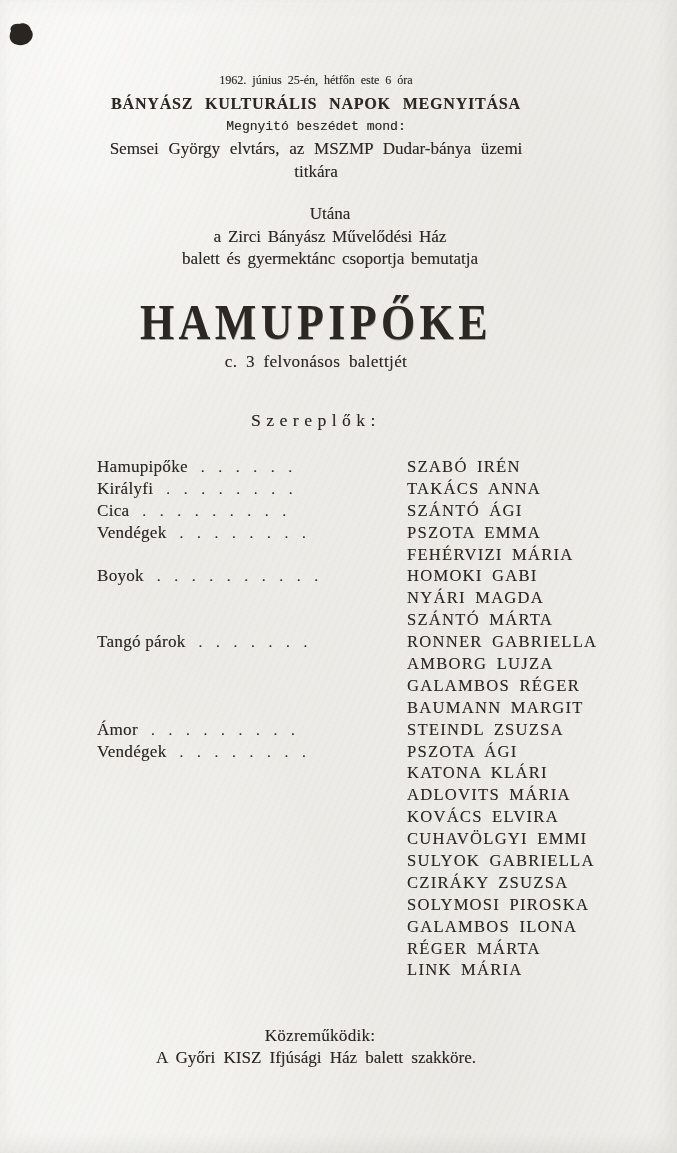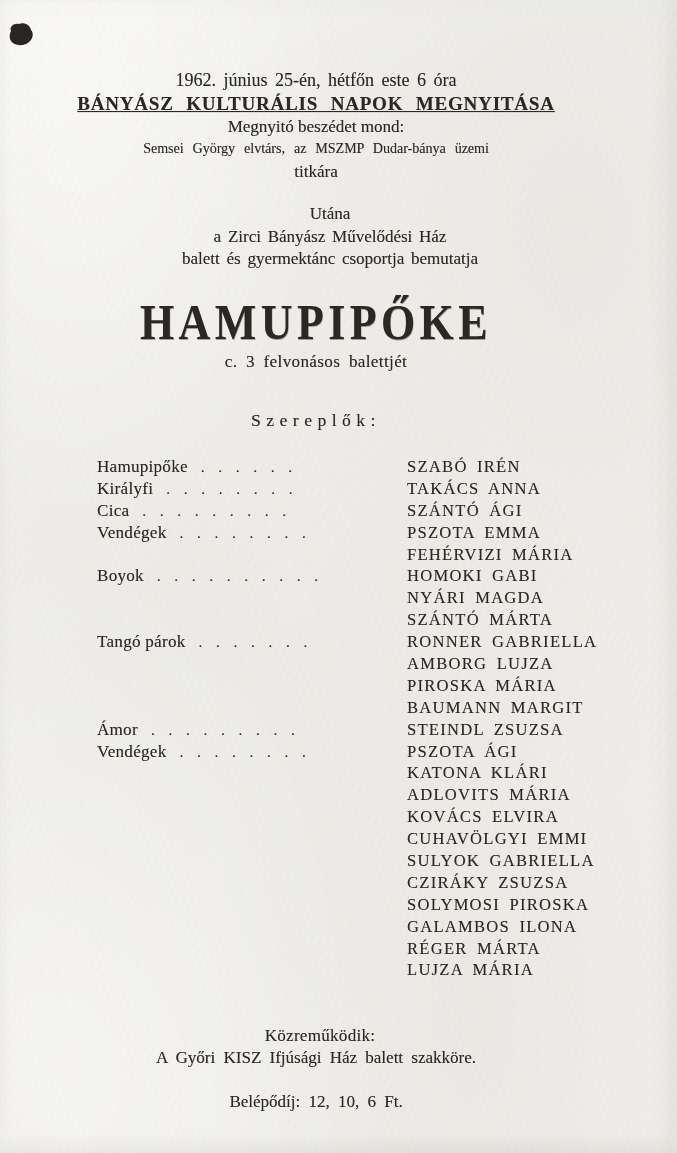--- a/index.html
+++ b/index.html
@@ -26,24 +26,24 @@
   .page::after{
     content:"";position:absolute;inset:0;pointer-events:none;opacity:.5;
     background-image:
       repeating-linear-gradient(115deg, rgba(90,85,75,0.022) 0 2px, transparent 2px 7px),
       repeating-linear-gradient(23deg, rgba(90,85,75,0.018) 0 1px, transparent 1px 5px);
   }
   .content{position:absolute;left:0;right:45px;top:0;bottom:0;}
   .center{text-align:center;white-space:nowrap;}
   .txt{color:var(--ink);text-shadow:0.3px 0.3px 0 rgba(43,39,34,0.35);}
   .header{position:absolute;top:69px;left:0;right:0;}
-  .hl1{font-size:18px;line-height:23px;word-spacing:3px;}
-  .hl2{font-size:19px;line-height:23px;font-weight:bold;letter-spacing:0.8px;word-spacing:7px;text-decoration:underline;}
-  .hl3{font-size:17px;line-height:23px;}
-  .hl4{font-size:14px;line-height:22px;word-spacing:5.5px;}
+  .hl1{font-size:12px;line-height:23px;word-spacing:3px;}
+  .hl2{font-size:16px;line-height:23px;font-weight:bold;letter-spacing:0.8px;word-spacing:7px;}
+  .hl3{font-size:13px;line-height:23px;font-family:Liberation Mono, monospace;}
+  .hl4{font-size:17px;line-height:22px;word-spacing:5.5px;}
   .hl5{font-size:17px;line-height:23px;}
   .intro{position:absolute;top:203px;left:0;right:0;}
   .il{font-size:17px;line-height:22.5px;word-spacing:2.5px;padding-left:28px;}
   .main-title{
     position:absolute;top:294px;left:0;right:0;
     font-size:50px;line-height:56px;font-weight:bold;
     letter-spacing:5px;transform:scaleX(0.88);transform-origin:50% 50%;
     text-shadow:0.5px 0.5px 0 rgba(43,39,34,0.4);
   }
   .subtitle{position:absolute;top:352px;left:0;right:0;font-size:17px;word-spacing:4px;letter-spacing:0.4px;}
@@ -137,21 +137,21 @@
     <span class="cast-name txt">RONNER GABRIELLA</span>
   </div>
 
   <div class="cast-row">
     <span class="cast-role txt"></span><span class="cast-dots txt"></span>
     <span class="cast-name txt">AMBORG LUJZA</span>
   </div>
 
   <div class="cast-row">
     <span class="cast-role txt"></span><span class="cast-dots txt"></span>
-    <span class="cast-name txt">PIROSKA MÁRIA</span>
+    <span class="cast-name txt">GALAMBOS RÉGER</span>
   </div>
 
   <div class="cast-row">
     <span class="cast-role txt"></span><span class="cast-dots txt"></span>
     <span class="cast-name txt">BAUMANN MARGIT</span>
   </div>
 
   <div class="cast-row">
     <span class="cast-role txt">Ámor</span><span class="cast-dots txt">. . . . . . . . .</span>
     <span class="cast-name txt">STEINDL ZSUZSA</span>
@@ -203,22 +203,21 @@
     <span class="cast-name txt">GALAMBOS ILONA</span>
   </div>
 
   <div class="cast-row">
     <span class="cast-role txt"></span><span class="cast-dots txt"></span>
     <span class="cast-name txt">RÉGER MÁRTA</span>
   </div>
 
   <div class="cast-row">
     <span class="cast-role txt"></span><span class="cast-dots txt"></span>
-    <span class="cast-name txt">LUJZA MÁRIA</span>
+    <span class="cast-name txt">LINK MÁRIA</span>
   </div>
 </div>
 
     <div class="footer-contrib-heading center txt">Közreműködik:</div>
     <div class="footer-contrib-line center txt">A Győri KISZ Ifjúsági Ház balett szakköre.</div>
-    <div class="footer-admission center txt">Belépődíj: 12, 10, 6 Ft.</div>
 
   </div>
 </div>
 
 </body></html>

